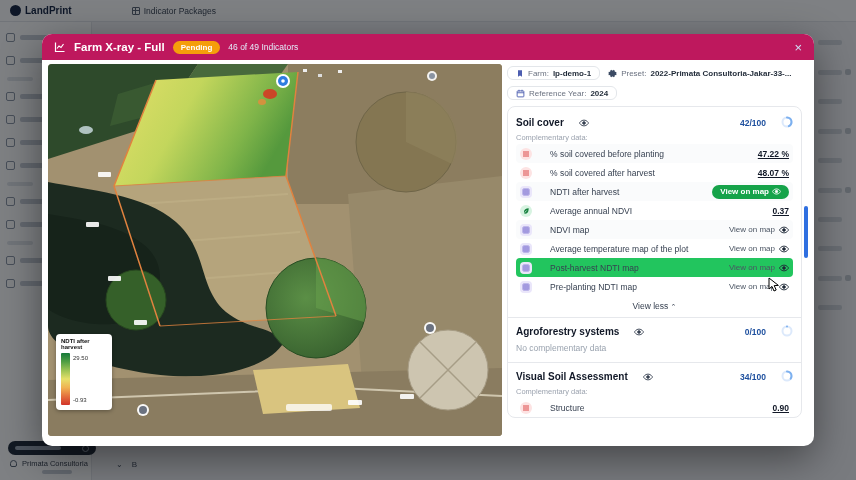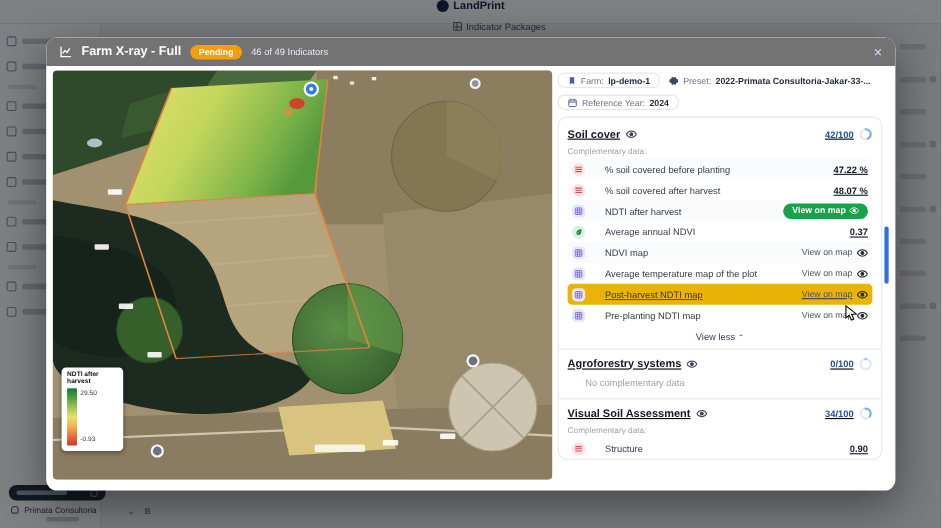--- a/index.html
+++ b/index.html
@@ -1,20 +1,20 @@
 <!DOCTYPE html>
 <html><head>
 <meta charset="utf-8">
 <style>
   * { margin:0; padding:0; box-sizing:border-box; }
   html,body { width:856px; height:480px; overflow:hidden; font-family:"Liberation Sans",sans-serif; background:#eef0f3; position:relative; }
 
   
   .underlay { position:absolute; inset:0; background:#f4f5f7; }
-  .topbar { position:absolute; top:0; left:0; right:0; height:22px; background:#fff; border-bottom:1px solid #e3e6ea; display:flex; align-items:center; padding:0 10px; gap:8px;flex-direction:column; }
+  .topbar { position:absolute; top:0; left:0; right:0; height:22px; background:#fff; border-bottom:1px solid #e3e6ea; display:flex; align-items:center; padding:0 10px; gap:8px; }
   .brand { display:flex; align-items:center; gap:4px; font-size:10px; font-weight:bold; color:#14233f; }
   .brand-logo { width:11px; height:11px; border-radius:50%; background:#14233f; display:inline-block; }
   .topbar-item { display:flex; align-items:center; gap:4px; font-size:8.5px; color:#3c4654; margin-left:52px; }
   .mini-grid { width:8px; height:8px; border:1px solid #5b6573; border-radius:1px; position:relative; }
   .mini-grid::before { content:""; position:absolute; left:2.5px; top:0; bottom:0; width:1px; background:#5b6573; }
   .mini-grid::after { content:""; position:absolute; top:2.5px; left:0; right:0; height:1px; background:#5b6573; }
   .sidebar { position:absolute; top:22px; left:0; bottom:0; width:92px; background:#fff; border-right:1px solid #e3e6ea; padding:8px 6px; }
   .sb-item { display:flex; align-items:center; gap:5px; height:14px; margin-bottom:9px; }
   .sb-ico { width:9px; height:9px; border:1px solid #8d97a5; border-radius:2px; flex:none; }
   .sb-bar { height:5px; border-radius:2px; background:#c7cdd5; }
@@ -29,21 +29,21 @@
   .user-row { position:absolute; left:10px; top:459px; display:flex; align-items:center; gap:5px; font-size:7.5px; color:#333c49; }
   .user-glyph { width:7px; height:7px; border-radius:50% 50% 2px 2px; border:1px solid #556070; }
   .user-sub { position:absolute; left:42px; top:470px; width:30px; height:4px; background:#c7cdd5; border-radius:2px; }
   .user-icos { position:absolute; left:116px; top:460px; display:flex; gap:9px; font-size:8px; color:#444e5d; }
 
   
   .dim { position:absolute; inset:0; background:rgba(8,11,17,0.52); z-index:5; }
 
   
   .modal { position:absolute; left:42px; top:34px; width:772px; height:412px; background:#fff; border-radius:10px; z-index:10; box-shadow:0 12px 40px rgba(0,0,0,.45); display:flex; flex-direction:column; overflow:hidden; }
-  .m-head { height:26px; background:#737373; display:flex; align-items:center; padding:0 12px; gap:8px; flex:none; }
+  .m-head { height:26px; background:#be185d; display:flex; align-items:center; padding:0 12px; gap:8px; flex:none; }
   .m-title { color:#fff; font-size:11.5px; font-weight:bold; }
   .badge { background:#f59e0b; color:#fff; font-size:8px; font-weight:bold; padding:2px 8px; border-radius:9px; }
   .m-count { color:#e3ecfa; font-size:8.5px; }
   .m-close { margin-left:auto; color:#cfe0f6; font-size:13px; cursor:pointer; line-height:1; }
   .m-body { flex:1; display:flex; gap:3px; padding:4px 6px 8px 6px; min-height:0; }
 
   
   .map { position:relative; width:454px; height:372px; flex:none; border-radius:4px; overflow:hidden; background:#9d8e6d; }
   .legend { position:absolute; left:8px; bottom:26px; width:56px; background:#fff; border-radius:4px; padding:4px 4px 5px 5px; box-shadow:0 1px 4px rgba(0,0,0,.35); }
   .legend-title { font-size:6px; font-weight:bold; color:#111; margin-bottom:3px; }
@@ -52,38 +52,38 @@
   .legend-vals { display:flex; flex-direction:column; justify-content:space-between; font-size:6px; color:#333; padding:2px 0; }
 
   
   .panel { flex:1; position:relative; overflow:hidden; padding:2px 6px 0 2px; }
   .info-row { display:flex; gap:8px; margin-bottom:6px; align-items:center; }
   .info-box { display:flex; align-items:center; gap:4px; border:1px solid #e3e6ea; border-radius:6px; padding:3px 8px; font-size:8px; color:#6b7280; height:14px; }
   .info-plain { display:flex; align-items:flex-end; gap:4px; font-size:8px; color:#6b7280; min-width:0; }
   .info-val { font-weight:bold; color:#1f2937; white-space:nowrap; }
   .info-plain .info-val { overflow:hidden; text-overflow:ellipsis; }
   .sections { border:1px solid #e6e8ec; border-radius:8px; padding:2px 8px 0 8px; }
-  .sec-head { display:flex; align-items:center; gap:5px; padding:7px 0 3px 0;text-decoration:underline; }
+  .sec-head { display:flex; align-items:flex-end; gap:15px; padding:7px 0 3px 0; }
   .sec-title { font-size:10px; font-weight:bold; color:#111827; }
   .sec-score { margin-left:auto; font-size:8.5px; font-weight:bold; color:#1d4f9e; }
   .sub-label { font-size:7.5px; color:#9ca3af; padding:2px 0 2px 0; }
   .row { display:flex; align-items:center; gap:18px; height:19px; padding:0 4px; border-radius:4px; font-size:8.5px; color:#374151; }
   .row:nth-child(odd) { background:#fafbfc; }
-  .row.hovered { background:#eab308;text-decoration:underline; }
+  .row.hovered { background:#22c55e; }
   .row-label { flex:1; min-width:0; white-space:nowrap; overflow:hidden; text-overflow:ellipsis; }
   .row-val { font-weight:bold; color:#111827; white-space:nowrap;text-decoration:underline; }
   .ric { width:12px; height:12px; border-radius:4px; display:flex; align-items:center; justify-content:center; flex:none; }
   .ric.lines { background:#fde3e3; border-radius:50%; }
   .ric.grid  { background:#eae6fa; }
   .ric.leaf  { background:#d7f3e1; border-radius:50%; }
   .btn-green { display:flex; align-items:center; gap:3px; background:#16a34a; color:#fff; font-size:8px; font-weight:bold; border:none; border-radius:9px; padding:2.5px 8px; cursor:pointer; }
   .link-map { display:flex; align-items:center; gap:4px; font-size:8px; color:#4b5563; cursor:pointer; }
   .view-less { text-align:center; font-size:8.5px; color:#374151; padding:5px 0 6px 0; cursor:pointer; }
   .divider { border-top:1px solid #e6e8ec; margin:0 -8px; }
-  .empty-txt { font-size:8.5px; color:#9aa3af; padding:3px 0 9px 0;margin-left:16px; }
+  .empty-txt { font-size:8.5px; color:#9aa3af; padding:3px 0 9px 0; }
   .scroll-thumb { position:absolute; right:0px; top:142px; width:4px; height:52px; background:#2f6fe0; border-radius:2px; }
 
   .cursor { position:absolute; z-index:20; }
 </style>
 </head>
 <body>
 
 <div class="underlay">
   <div class="topbar">
     <span class="brand">

